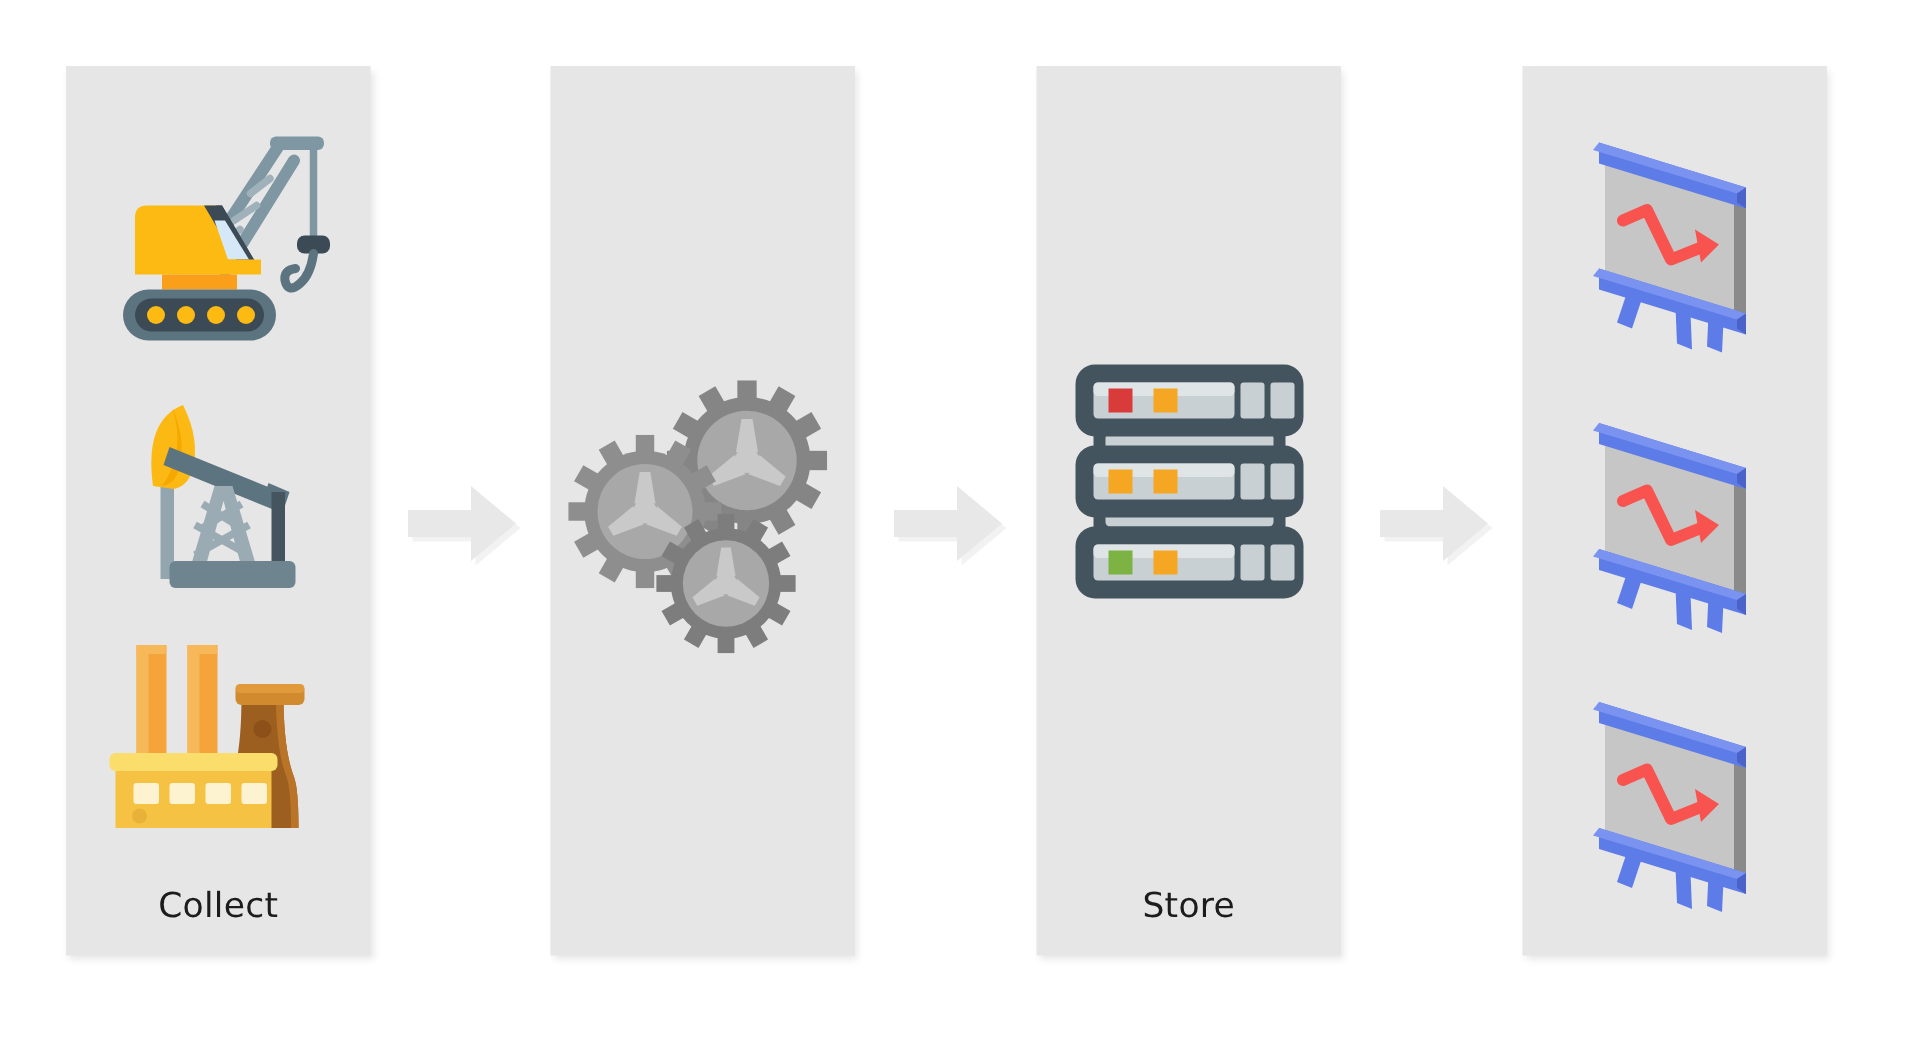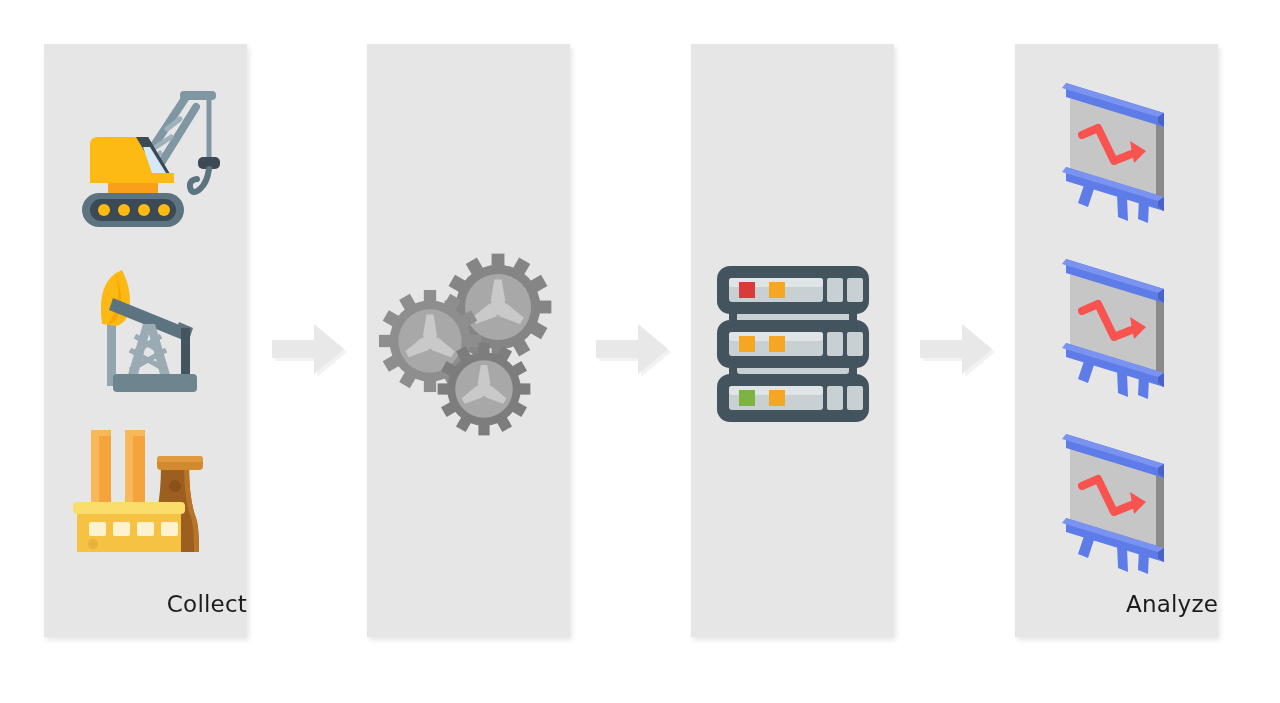--- a/index.html
+++ b/index.html
@@ -37,21 +37,21 @@
     display: flex;
     flex-direction: column;
     align-items: center;
     justify-content: space-evenly;
     padding-top: 6px;
     box-sizing: border-box;
   }
 
   .stage-label {
     width: 100%;
-    text-align: right;
+    text-align: center;
     font-size: 23px;
     color: #1c1c1c;
     letter-spacing: 0.2px;
     padding-bottom: 20px;
     font-family: "DejaVu Sans", "Liberation Sans", sans-serif;
   }
 
   .icon-slot {
     display: block;
     line-height: 0;
@@ -276,20 +276,21 @@
             <rect x="22" y="128" width="94" height="9" rx="3" fill="#dfe4e7"></rect>
             <rect x="32" y="132" width="16" height="16" fill="#7cb342"></rect>
             <rect x="62" y="132" width="16" height="16" fill="#f5a623"></rect>
             <rect x="120" y="128" width="16" height="24" rx="2" fill="#c9d0d4"></rect>
             <rect x="140" y="128" width="16" height="24" rx="2" fill="#c9d0d4"></rect>
           </g>
         </svg>
       </span>
 
     </div>
+    <div class="stage-label">Store</div>
   </div>
 
   <span class="arrow" style="left:914px; top:318px;">
     <svg width="84" height="62" viewBox="0 0 84 62" xmlns="http://www.w3.org/2000/svg">
       <path d="M6 22 h42 v-16 l30 25 l-30 25 v-16 h-42 z" fill="#e3e3e3" transform="translate(3,3)" opacity="0.45"></path>
       <path d="M6 22 h42 v-16 l30 25 l-30 25 v-16 h-42 z" fill="#e8e8e8"></path>
     </svg>
   </span>
 
   <div class="stage" style="left:1015px; top:44px; width:203px; height:593px;">
@@ -361,16 +362,15 @@
           <path d="M14 102 L112 132 L106 136 L10 107 Z" fill="#7b93f0"></path>
           <path d="M112 132 L112 146 L106 142 L106 136 Z" fill="#4b63c9"></path>
           <g stroke="#f9534f" stroke-width="8" fill="none" stroke-linecap="round" stroke-linejoin="round">
             <polyline points="30,70 46,63 62,96 82,88"></polyline>
           </g>
           <path d="M78 76 l16 10 l-12 12 z" fill="#f9534f"></path>
         </svg>
       </span>
 
     </div>
-    <div class="stage-label">Analyze</div>
   </div>
 
 </div>
 
 </body></html>

